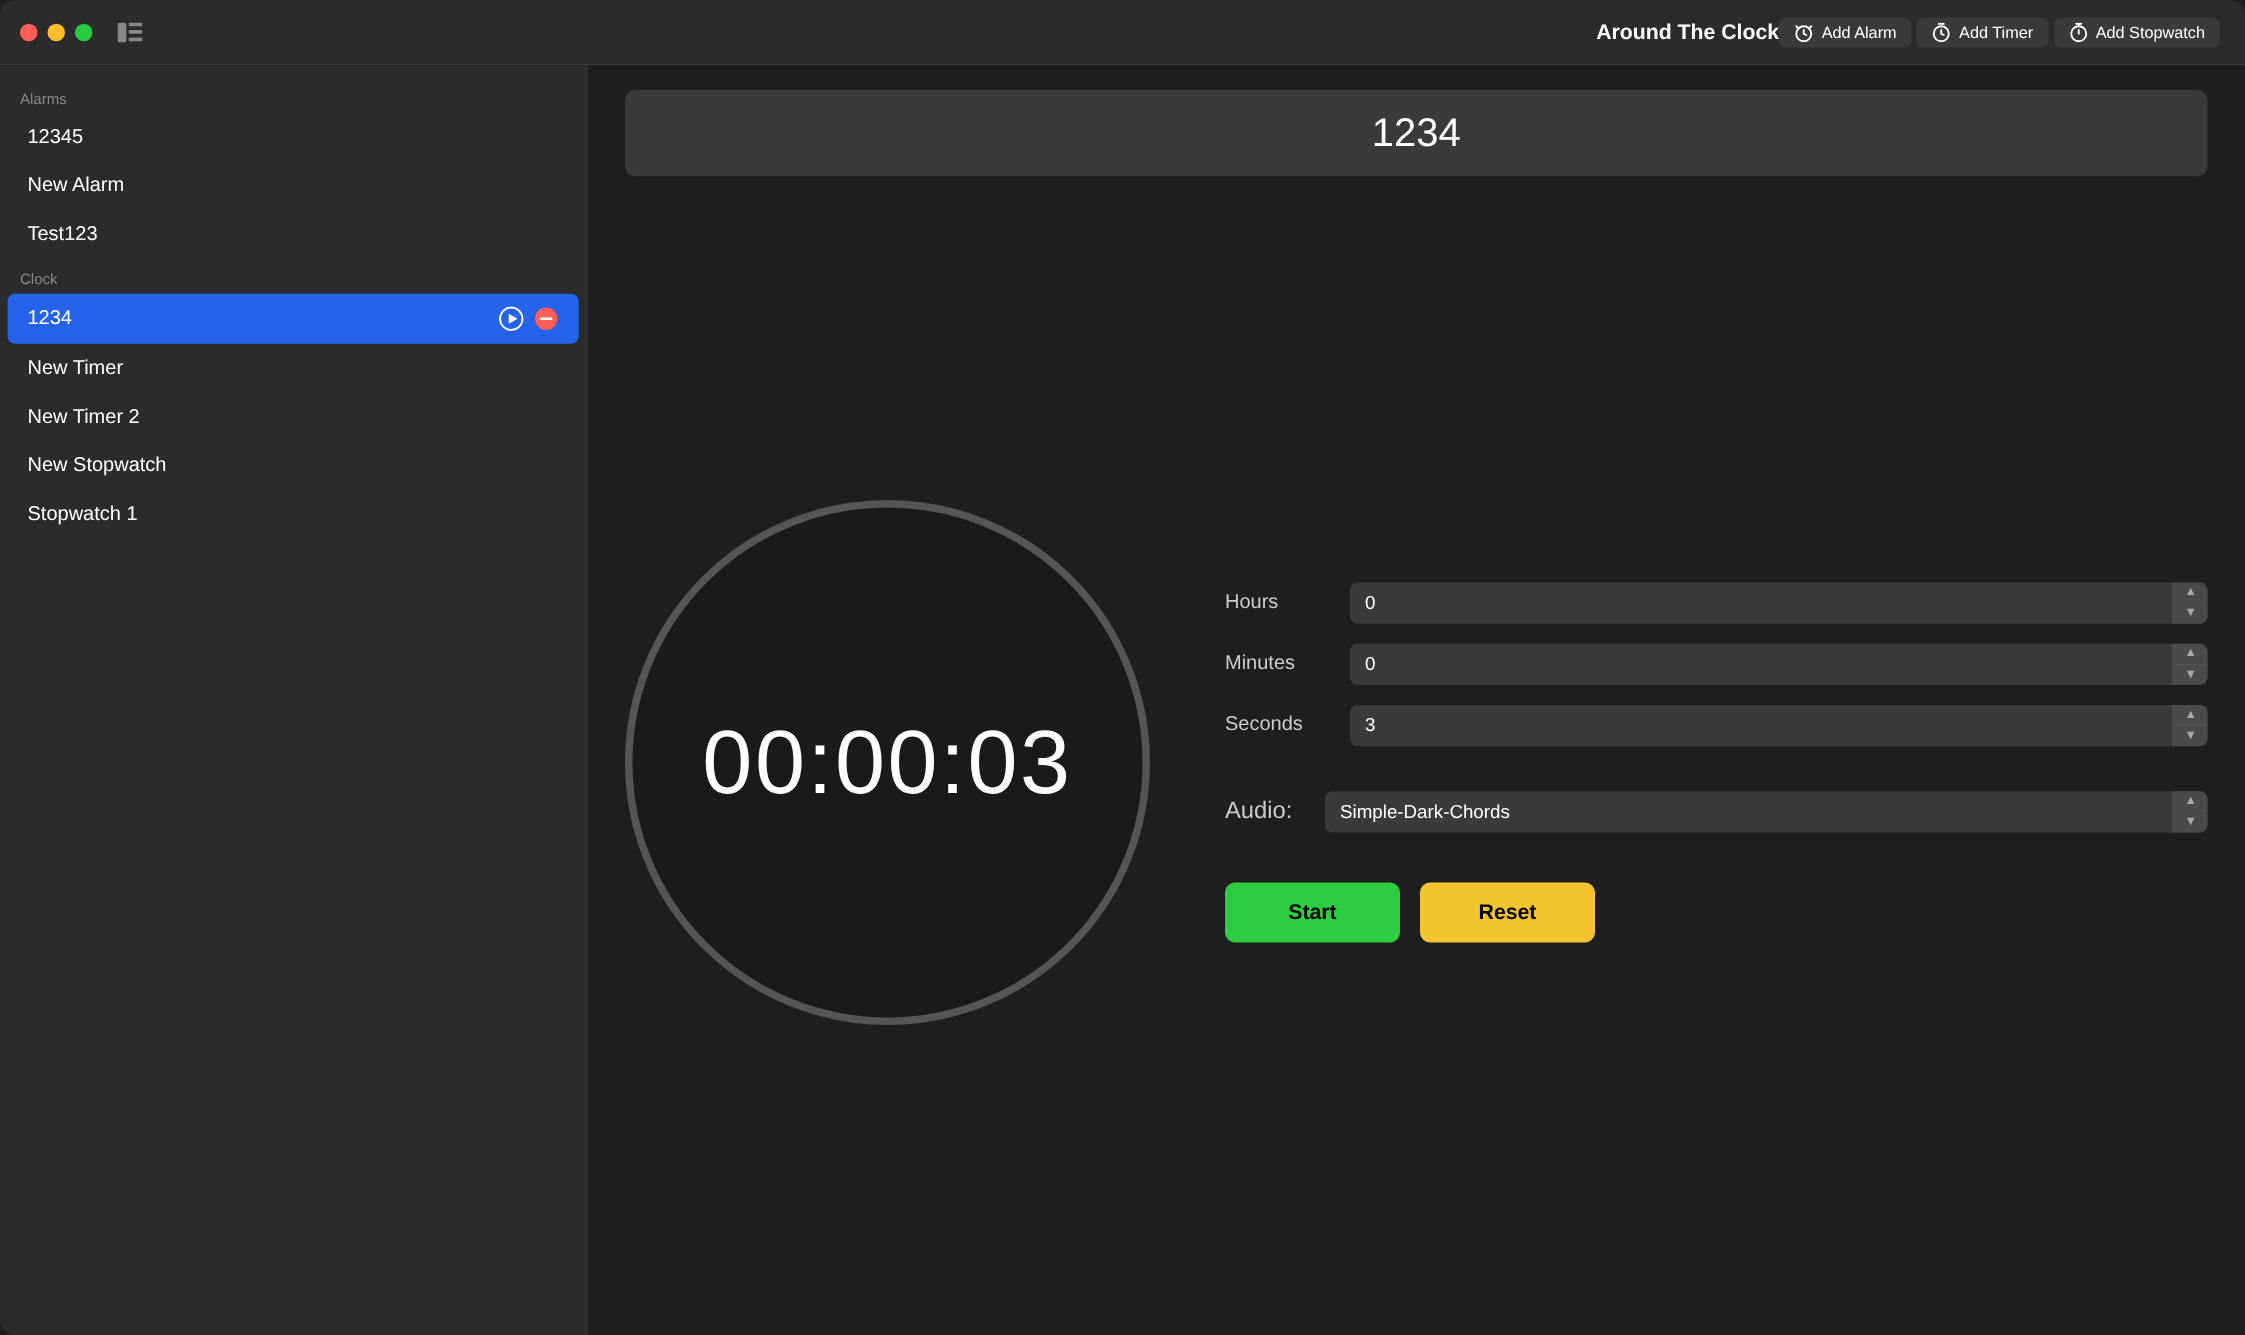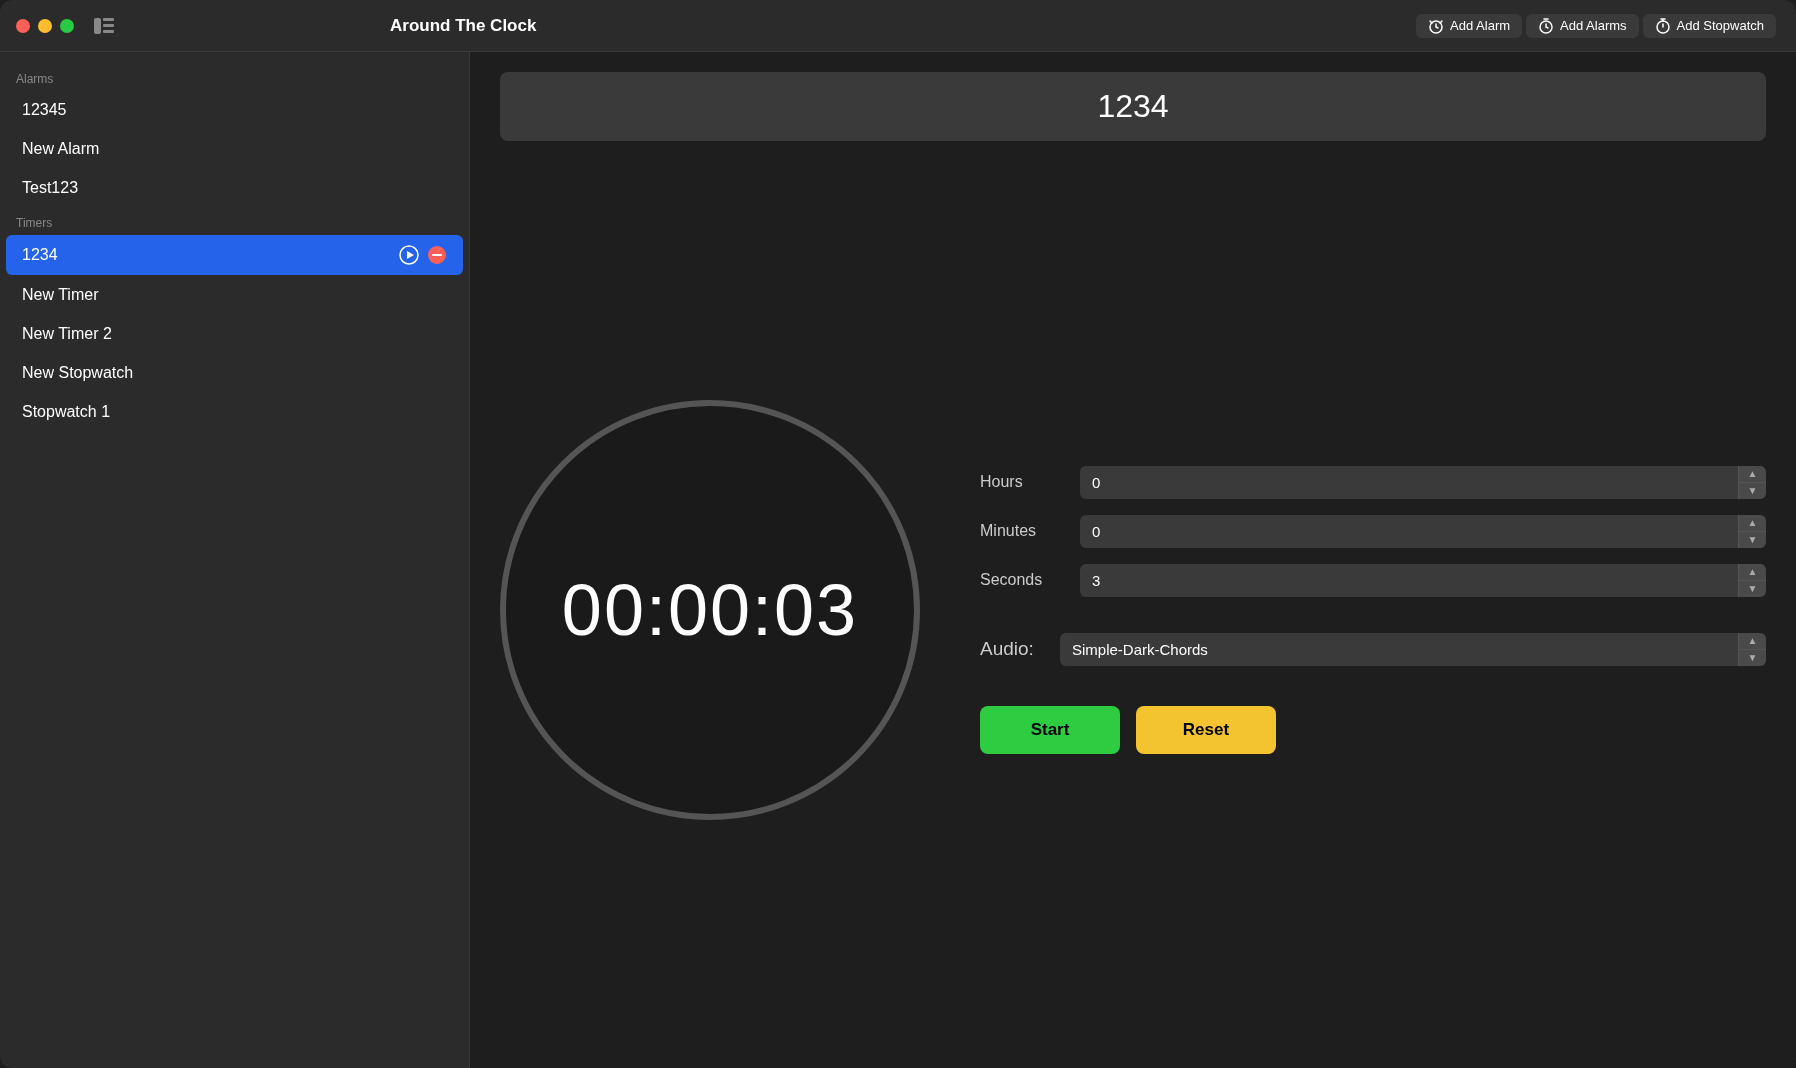--- a/index.html
+++ b/index.html
@@ -60,21 +60,21 @@
       font-size: 18px;
       cursor: pointer;
       display: flex;
       align-items: center;
     }
 
     .titlebar-center {
       flex: 1;
       display: flex;
       align-items: center;
-      justify-content: flex-start;
+      justify-content: flex-end;
     }
 
     .app-title {
       font-size: 17px;
       font-weight: 700;
       color: #ffffff;
     }
 
     .titlebar-actions {
       display: flex;
@@ -422,21 +422,21 @@
           <path d="M2 3l2 2M14 3l-2 2" stroke="#fff" stroke-width="1.5" stroke-linecap="round"></path>
         </svg>
         <span>Add Alarm</span>
       </button>
       <button class="action-btn">
         <svg width="16" height="16" viewBox="0 0 16 16" fill="none">
           <circle cx="8" cy="9" r="6" stroke="#fff" stroke-width="1.5" fill="none"></circle>
           <path d="M8 6v3l2 1" stroke="#fff" stroke-width="1.5" stroke-linecap="round"></path>
           <path d="M6 1h4" stroke="#fff" stroke-width="1.5" stroke-linecap="round"></path>
         </svg>
-        <span>Add Alarms</span>
+        <span>Add Timer</span>
       </button>
       <button class="action-btn">
         <svg width="16" height="16" viewBox="0 0 16 16" fill="none">
           <circle cx="8" cy="9" r="6" stroke="#fff" stroke-width="1.5" fill="none"></circle>
           <path d="M8 6v3" stroke="#fff" stroke-width="1.5" stroke-linecap="round"></path>
           <path d="M6 1h4M8 1v2" stroke="#fff" stroke-width="1.5" stroke-linecap="round"></path>
         </svg>
         <span>Add Stopwatch</span>
       </button>
     </div>
@@ -450,21 +450,21 @@
       <div class="sidebar-item">
         <span>12345</span>
       </div>
       <div class="sidebar-item">
         <span>New Alarm</span>
       </div>
       <div class="sidebar-item">
         <span>Test123</span>
       </div>
 
-      <div class="sidebar-section-label">Timers</div>
+      <div class="sidebar-section-label">Clock</div>
       <div class="sidebar-item active">
         <span>1234</span>
         <div class="sidebar-item-controls">
           <button class="play-icon-btn">
             <svg width="20" height="20" viewBox="0 0 20 20" fill="none">
               <circle cx="10" cy="10" r="9" stroke="#fff" stroke-width="1.5"></circle>
               <polygon points="8,6 15,10 8,14" fill="#fff"></polygon>
             </svg>
           </button>
           <button class="remove-icon-btn">

